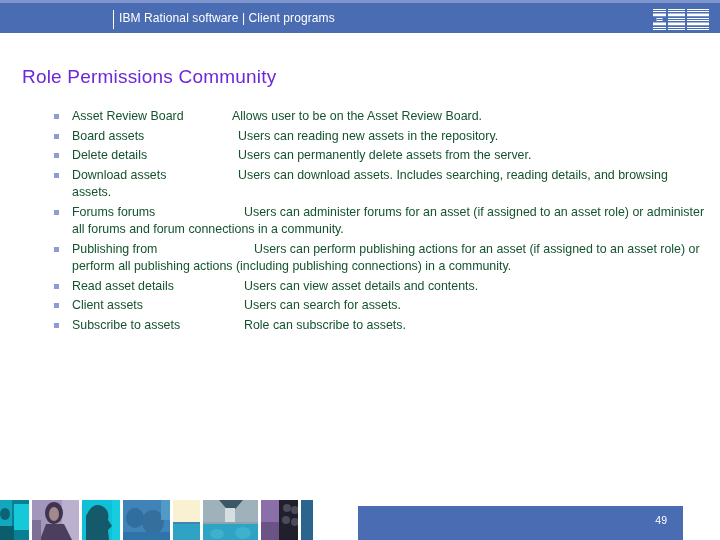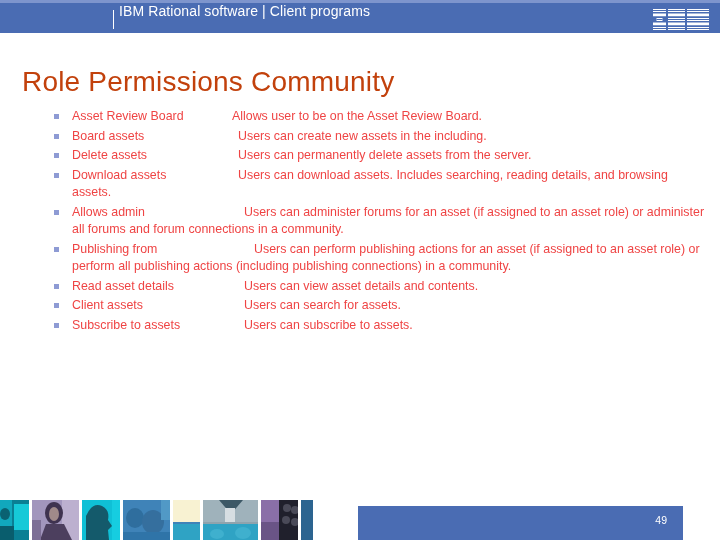--- a/index.html
+++ b/index.html
@@ -42,59 +42,59 @@
     position: absolute;
     left: 113px;
     top: 7px;
     width: 1px;
     height: 19px;
     background: #ffffff;
   }
   #header-text {
     position: absolute;
     left: 119px;
-    top: 0;
-    font-size: 14px;
+    top: 8px;
+    font-size: 12px;
     color: #ffffff;
     letter-spacing: 0.1px;
     white-space: nowrap;
   }
   #ibm-logo {
     position: absolute;
     right: 11px;
     top: 6px;
     width: 56px;
     height: 21px;
   }
 
   
   #page-title {
     position: absolute;
     left: 22px;
     top: 66px;
-    font-size: 28px;
-    color: #c2410c;
+    font-size: 19px;
+    color: #6d28d9;
     letter-spacing: 0.2px;
     white-space: nowrap;
   }
 
   
   #perm-list {
     position: absolute;
     left: 50px;
     top: 108px;
     width: 660px;
   }
   .perm-row {
     position: relative;
     padding-left: 22px;
     margin-bottom: 2px;
     font-size: 12.4px;
     line-height: 17.5px;
-    color: #ef4444;
+    color: #14532d;
   }
   .bullet-sq {
     position: absolute;
     left: 4px;
     top: 6px;
     width: 5px;
     height: 5px;
     background: #8e9bd4;
   }
   .perm-name {
@@ -200,56 +200,56 @@
 
 <div id="perm-list">
 
   <div class="perm-row">
     <span class="bullet-sq"></span>
     <span class="perm-name" style="width:160px">Asset Review Board</span><span class="perm-desc">Allows user to be on the Asset Review Board.</span>
   </div>
 
   <div class="perm-row">
     <span class="bullet-sq"></span>
-    <span class="perm-name" style="width:166px">Board assets</span><span class="perm-desc">Users can create new assets in the including.</span>
-  </div>
-
-  <div class="perm-row">
-    <span class="bullet-sq"></span>
-    <span class="perm-name" style="width:166px">Delete assets</span><span class="perm-desc">Users can permanently delete assets from the server.</span>
+    <span class="perm-name" style="width:166px">Board assets</span><span class="perm-desc">Users can reading new assets in the repository.</span>
+  </div>
+
+  <div class="perm-row">
+    <span class="bullet-sq"></span>
+    <span class="perm-name" style="width:166px">Delete details</span><span class="perm-desc">Users can permanently delete assets from the server.</span>
   </div>
 
   <div class="perm-row">
     <span class="bullet-sq"></span>
     <span class="perm-name" style="width:166px">Download assets</span><span class="perm-desc">Users can download assets. Includes searching, reading details, and browsing assets.</span>
   </div>
 
   <div class="perm-row">
     <span class="bullet-sq"></span>
-    <span class="perm-name" style="width:172px">Allows admin</span><span class="perm-desc">Users can administer forums for an asset (if assigned to an asset role) or administer all forums and forum connections in a community.</span>
+    <span class="perm-name" style="width:172px">Forums forums</span><span class="perm-desc">Users can administer forums for an asset (if assigned to an asset role) or administer all forums and forum connections in a community.</span>
   </div>
 
   <div class="perm-row">
     <span class="bullet-sq"></span>
     <span class="perm-name" style="width:182px">Publishing from</span><span class="perm-desc">Users can perform publishing actions for an asset (if assigned to an asset role) or perform all publishing actions (including publishing connections) in a community.</span>
   </div>
 
   <div class="perm-row">
     <span class="bullet-sq"></span>
     <span class="perm-name" style="width:172px">Read asset details</span><span class="perm-desc">Users can view asset details and contents.</span>
   </div>
 
   <div class="perm-row">
     <span class="bullet-sq"></span>
     <span class="perm-name" style="width:172px">Client assets</span><span class="perm-desc">Users can search for assets.</span>
   </div>
 
   <div class="perm-row">
     <span class="bullet-sq"></span>
-    <span class="perm-name" style="width:172px">Subscribe to assets</span><span class="perm-desc">Users can subscribe to assets.</span>
+    <span class="perm-name" style="width:172px">Subscribe to assets</span><span class="perm-desc">Role can subscribe to assets.</span>
   </div>
 
 
 </div>
 
 <div id="footer">
   <div id="photo-strip">
 
     <div class="photo-tile" style="width:30px">
       <svg width="30" height="40" viewBox="0 0 30 40" preserveAspectRatio="none">

